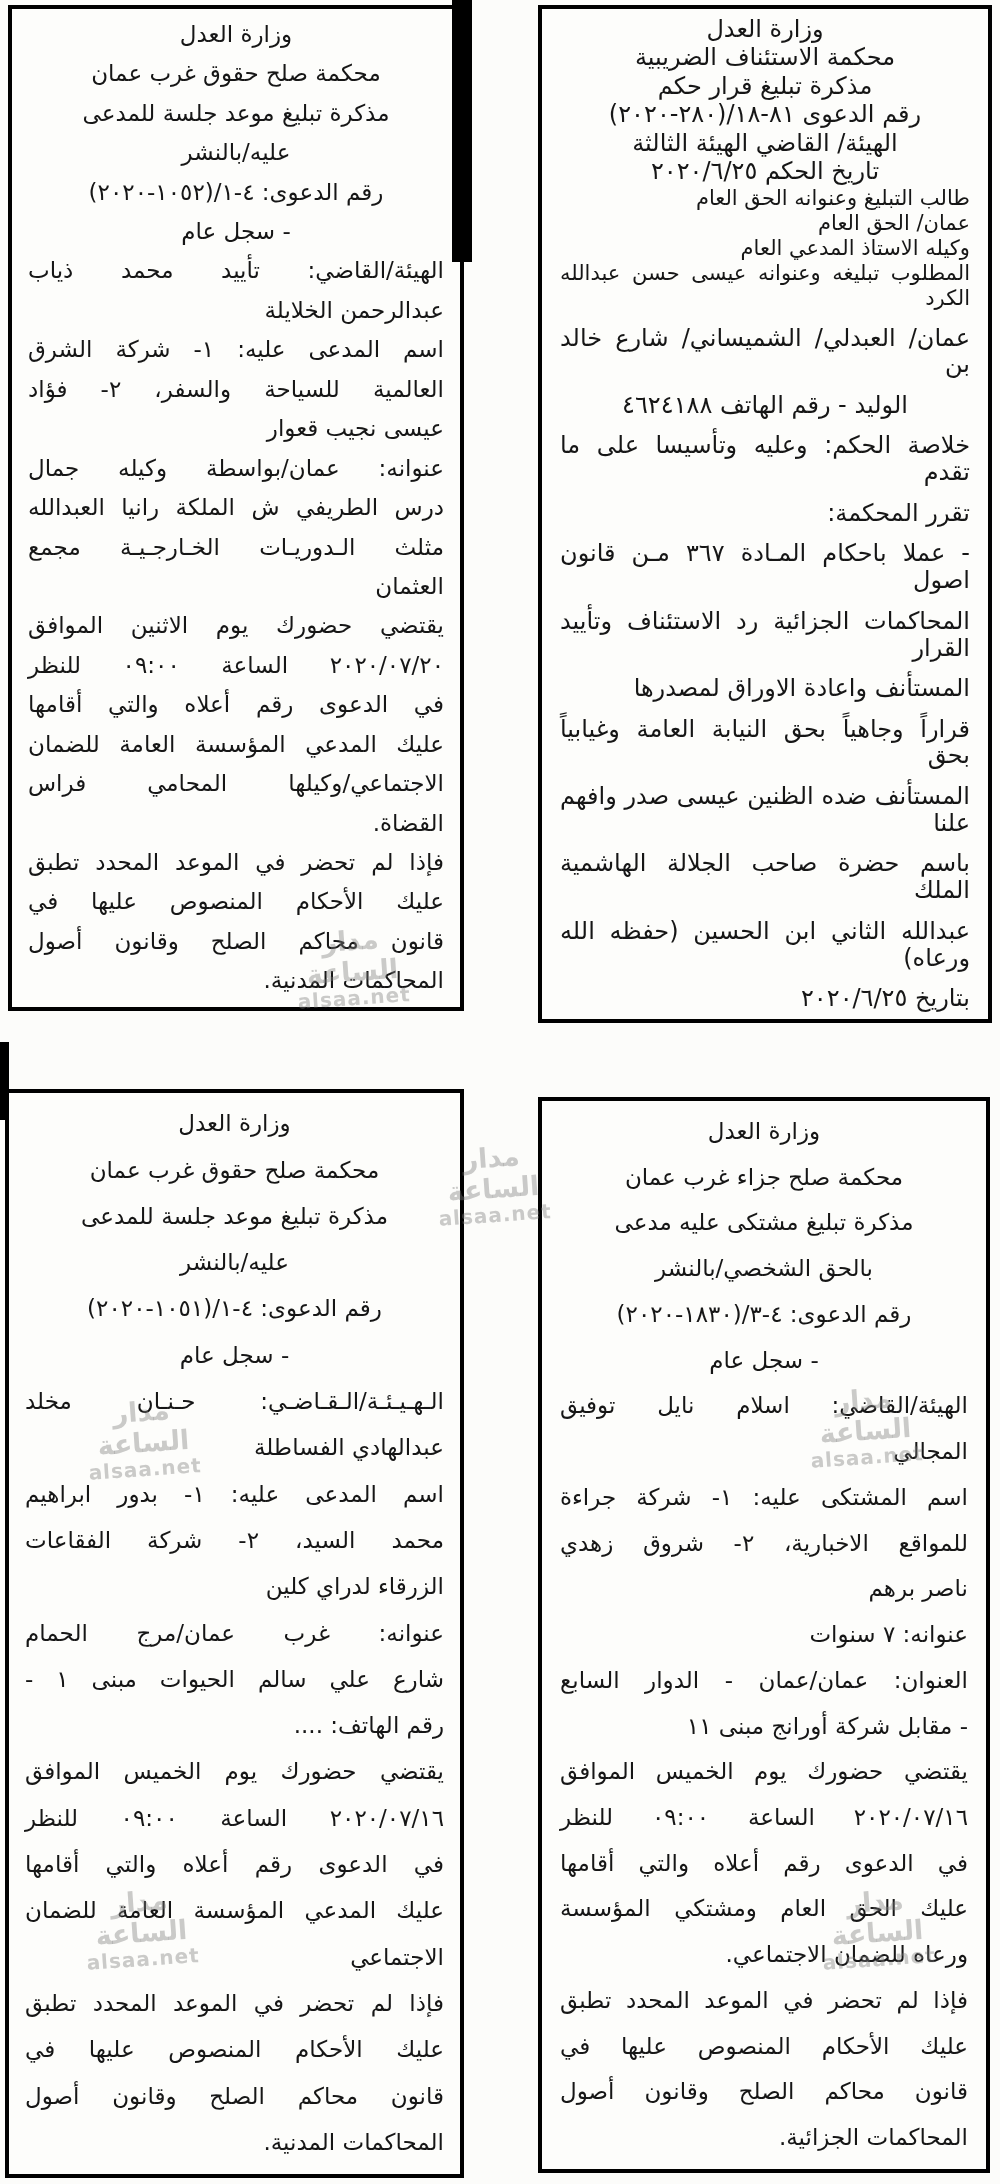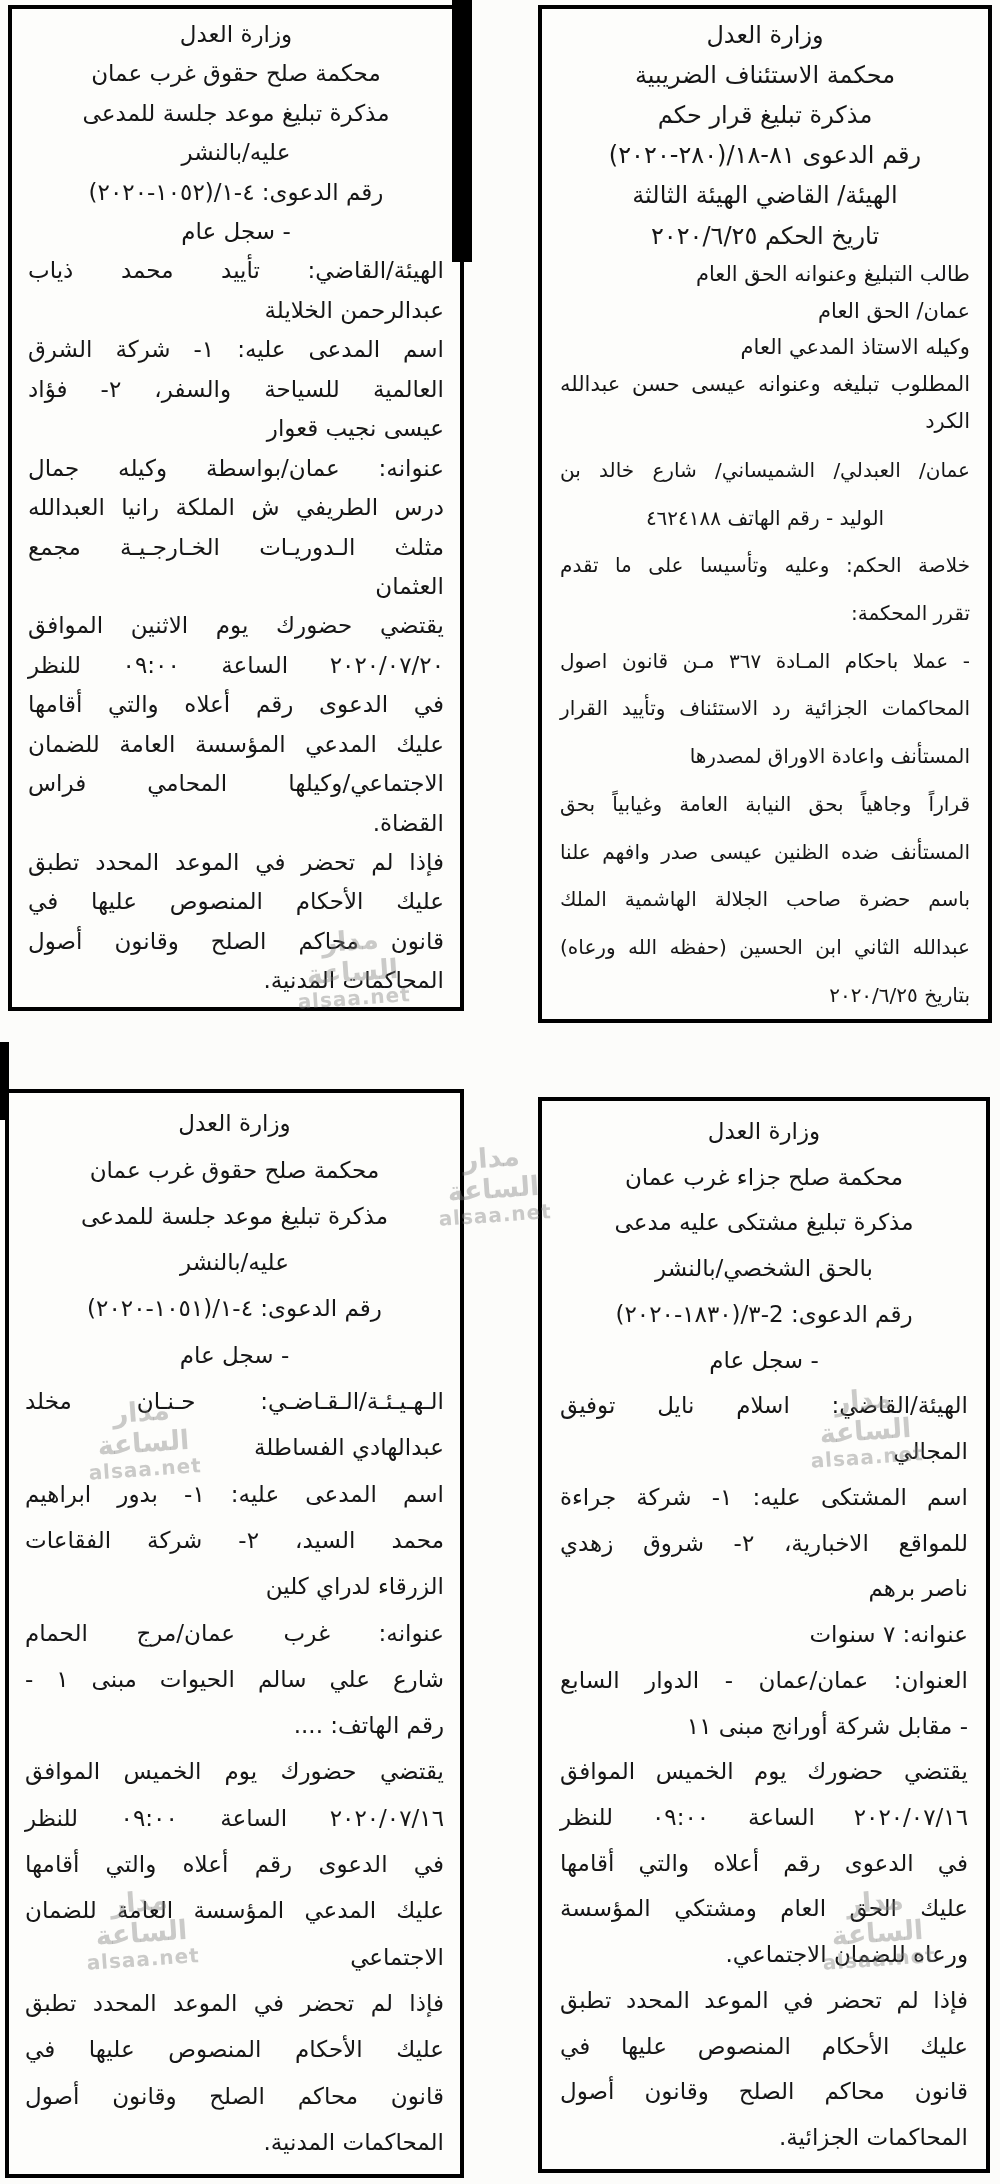--- a/index.html
+++ b/index.html
@@ -31,21 +31,21 @@
 
   .line{
     font-size:23px;
     line-height:1.12;
     white-space:normal;
   }
   .line.c{text-align:center;}
   .line.r{text-align:right;}
   .line.j{text-align:justify;text-align-last:justify;}
   .line.s{font-size:21px;}
-  .line.m{font-size:20px;margin-top:12px;}
+  .line.m{font-size:24px;margin-top:12px;}
   .line.h{font-size:24px;}
 
   
   .bar-top-gap{
     position:absolute;left:452px;top:0;width:20px;height:262px;
     background:#000;z-index:3;
   }
   .bar-left-mid{
     position:absolute;left:0;top:1042px;width:9px;height:78px;
     background:#000;z-index:3;
@@ -154,21 +154,21 @@
       <div class="line j">فإذا لم تحضر في الموعد المحدد تطبق</div>
       <div class="line j">عليك الأحكام المنصوص عليها في</div>
       <div class="line j">قانون محاكم الصلح وقانون أصول</div>
       <div class="line r">المحاكمات المدنية.</div>
     </section>
   <section class="panel p4">
       <div class="line c">وزارة العدل</div>
       <div class="line c">محكمة صلح جزاء غرب عمان</div>
       <div class="line c">مذكرة تبليغ مشتكى عليه مدعى</div>
       <div class="line c">بالحق الشخصي/بالنشر</div>
-      <div class="line c">رقم الدعوى: 2-٣/(١٨٣٠-٢٠٢٠)</div>
+      <div class="line c">رقم الدعوى: ٤-٣/(١٨٣٠-٢٠٢٠)</div>
       <div class="line c">- سجل عام</div>
       <div class="line j">الهيئة/القاضي: اسلام نايل توفيق</div>
       <div class="line r">المجالي</div>
       <div class="line j">اسم المشتكى عليه: ١- شركة جراءة</div>
       <div class="line j">للمواقع الاخبارية، ٢- شروق زهدي</div>
       <div class="line r">ناصر برهم</div>
       <div class="line r">عنوانه: ٧ سنوات</div>
       <div class="line j">العنوان: عمان/عمان - الدوار السابع</div>
       <div class="line r">- مقابل شركة أورانج مبنى ١١</div>
       <div class="line j">يقتضي حضورك يوم الخميس الموافق</div>

